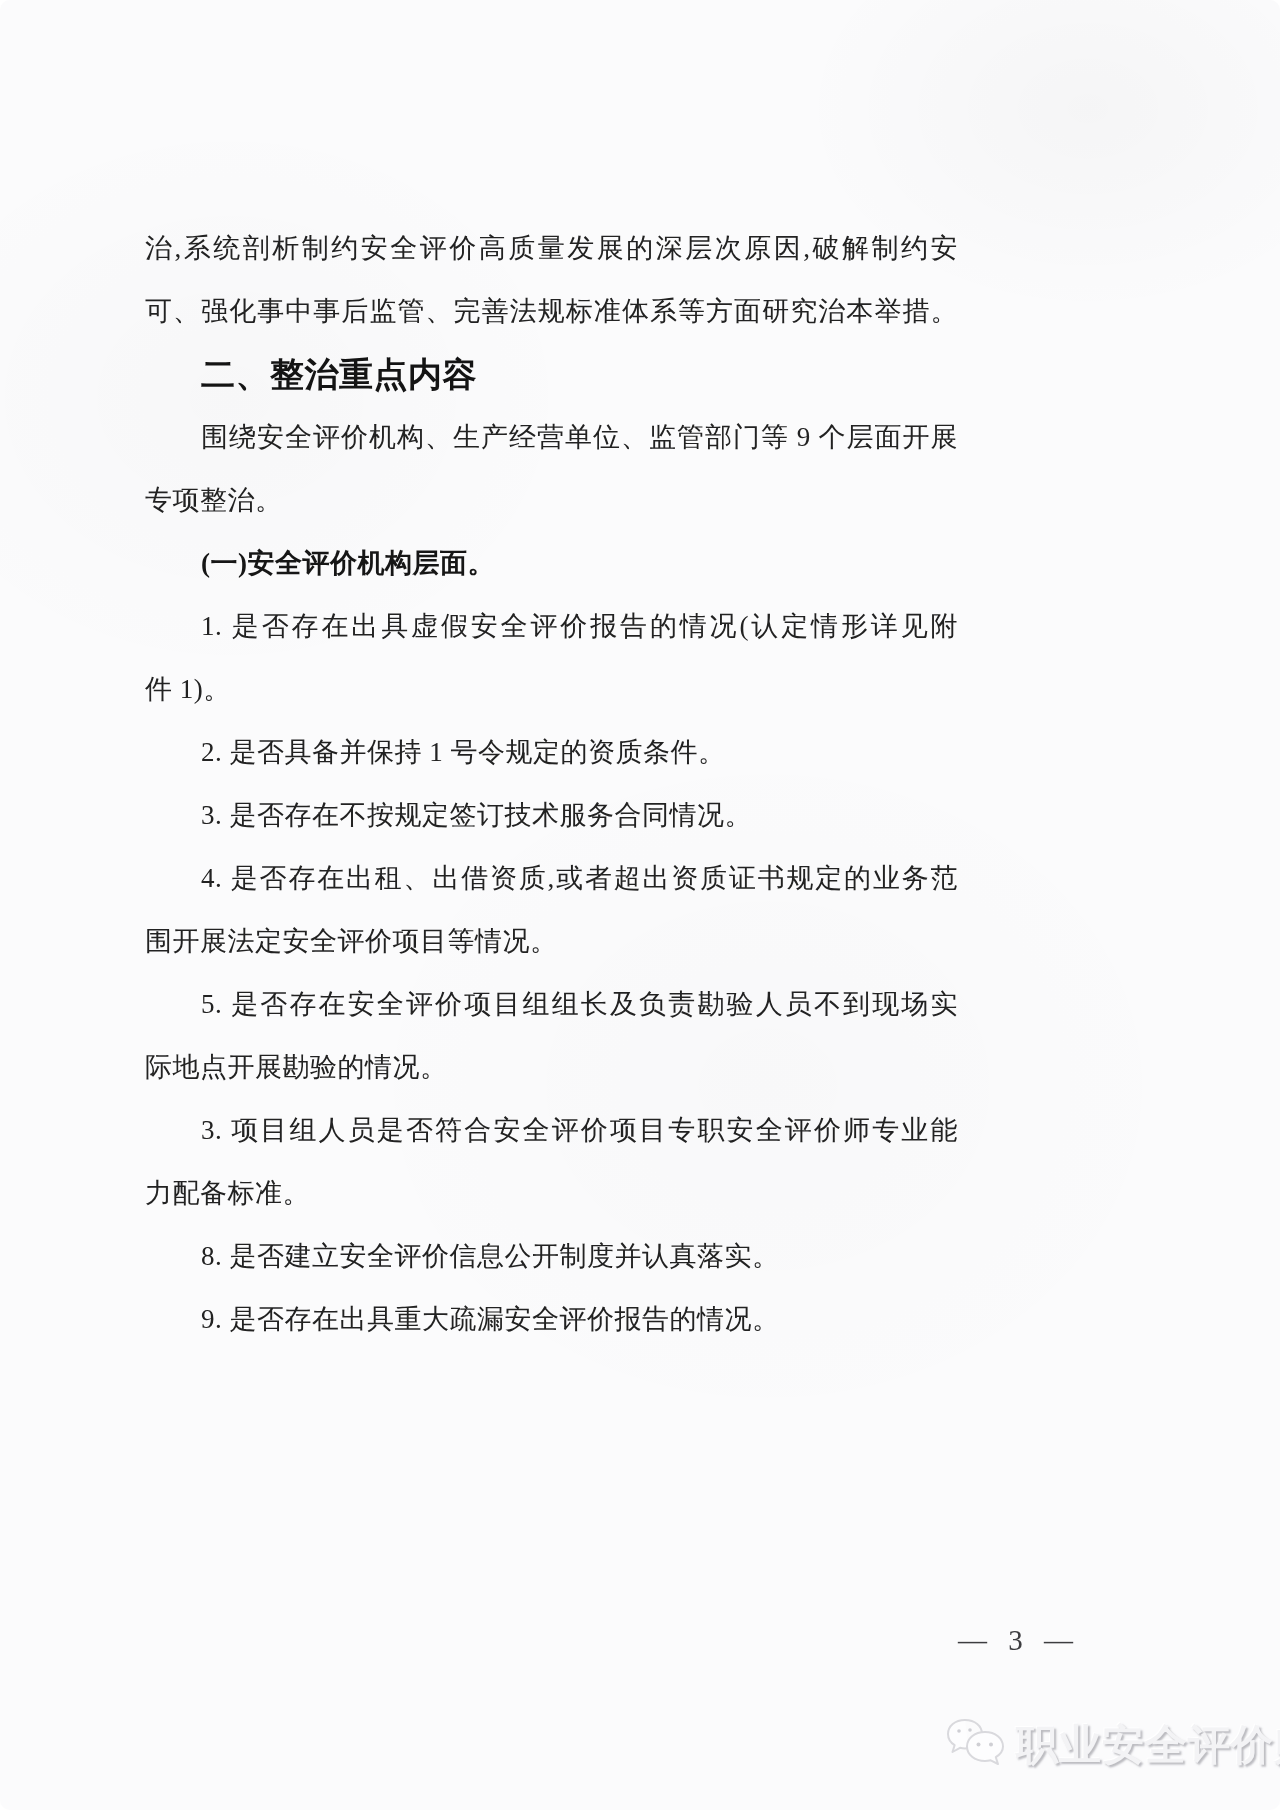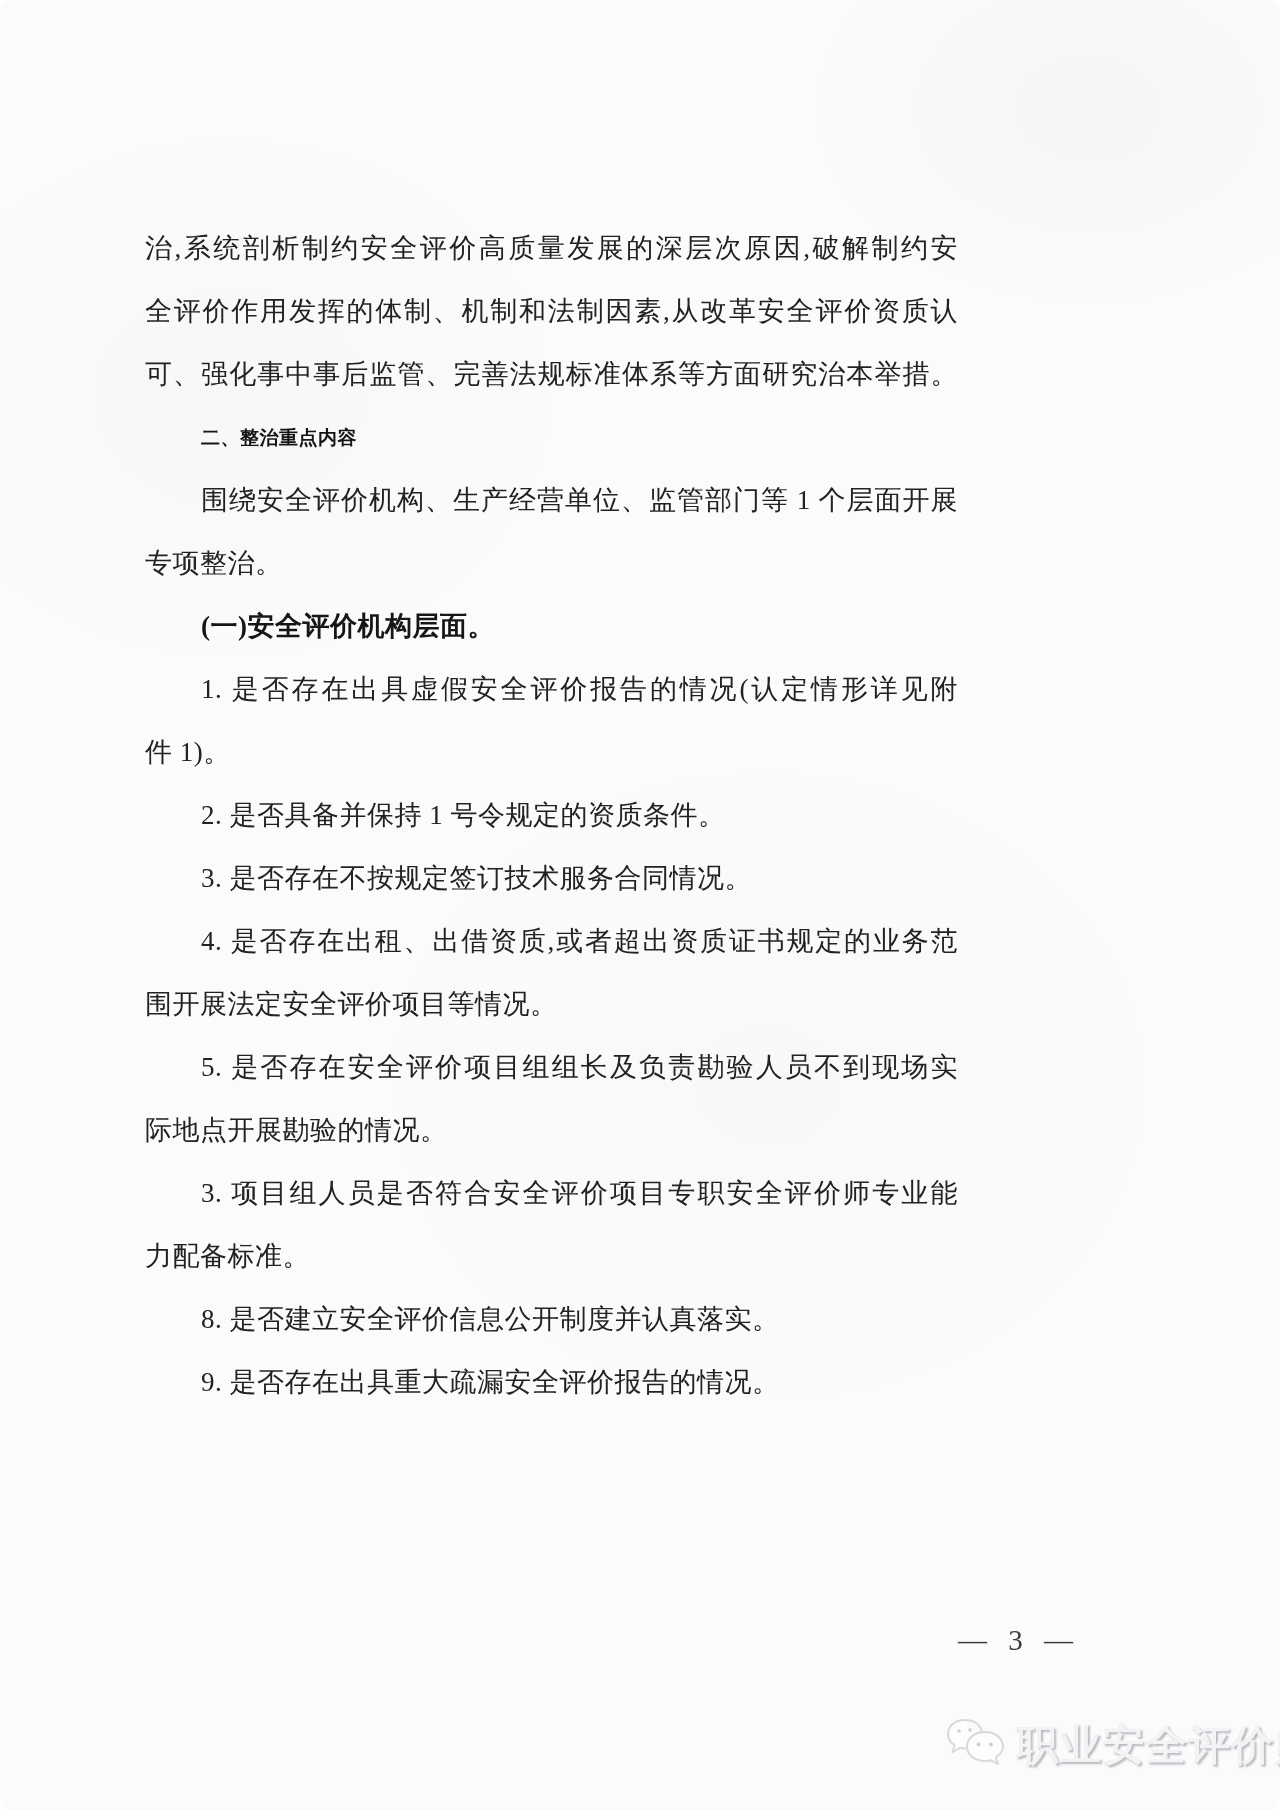--- a/index.html
+++ b/index.html
@@ -38,21 +38,21 @@
   .line.justify {
     text-align: justify;
     text-align-last: justify;
   }
   .line.bold {
     font-weight: bold;
     color: #161616;
   }
   .line.heading {
     font-family: "Liberation Sans", "DejaVu Sans", sans-serif;
-    font-size: 19px;
+    font-size: 34px;
     font-weight: bold;
     color: #141414;
   }
   .page-number {
     position: absolute;
     left: 958px;
     top: 1624px;
     width: 160px;
     font-size: 29px;
     color: #3d3d40;
@@ -82,24 +82,23 @@
     white-space: nowrap;
   }
 </style>
 </head>
 <body>
 
 <div class="page">
 
   <div class="content">
       <div class="line justify" style="padding-left: 0px;">治,系统剖析制约安全评价高质量发展的深层次原因,破解制约安</div>
-      <div class="line justify" style="padding-left: 0px;">全评价作用发挥的体制、机制和法制因素,从改革安全评价资质认</div>
       <div class="line justify" style="padding-left: 0px;">可、强化事中事后监管、完善法规标准体系等方面研究治本举措。</div>
       <div class="line bold heading" style="padding-left: 56px;">二、整治重点内容</div>
-      <div class="line justify" style="padding-left: 56px;">围绕安全评价机构、生产经营单位、监管部门等 1 个层面开展</div>
+      <div class="line justify" style="padding-left: 56px;">围绕安全评价机构、生产经营单位、监管部门等 9 个层面开展</div>
       <div class="line" style="padding-left: 0px;">专项整治。</div>
       <div class="line bold" style="padding-left: 56px;">(一)安全评价机构层面。</div>
       <div class="line justify" style="padding-left: 56px;">1. 是否存在出具虚假安全评价报告的情况(认定情形详见附</div>
       <div class="line" style="padding-left: 0px;">件 1)。</div>
       <div class="line" style="padding-left: 56px;">2. 是否具备并保持 1 号令规定的资质条件。</div>
       <div class="line" style="padding-left: 56px;">3. 是否存在不按规定签订技术服务合同情况。</div>
       <div class="line justify" style="padding-left: 56px;">4. 是否存在出租、出借资质,或者超出资质证书规定的业务范</div>
       <div class="line" style="padding-left: 0px;">围开展法定安全评价项目等情况。</div>
       <div class="line justify" style="padding-left: 56px;">5. 是否存在安全评价项目组组长及负责勘验人员不到现场实</div>
       <div class="line" style="padding-left: 0px;">际地点开展勘验的情况。</div>

